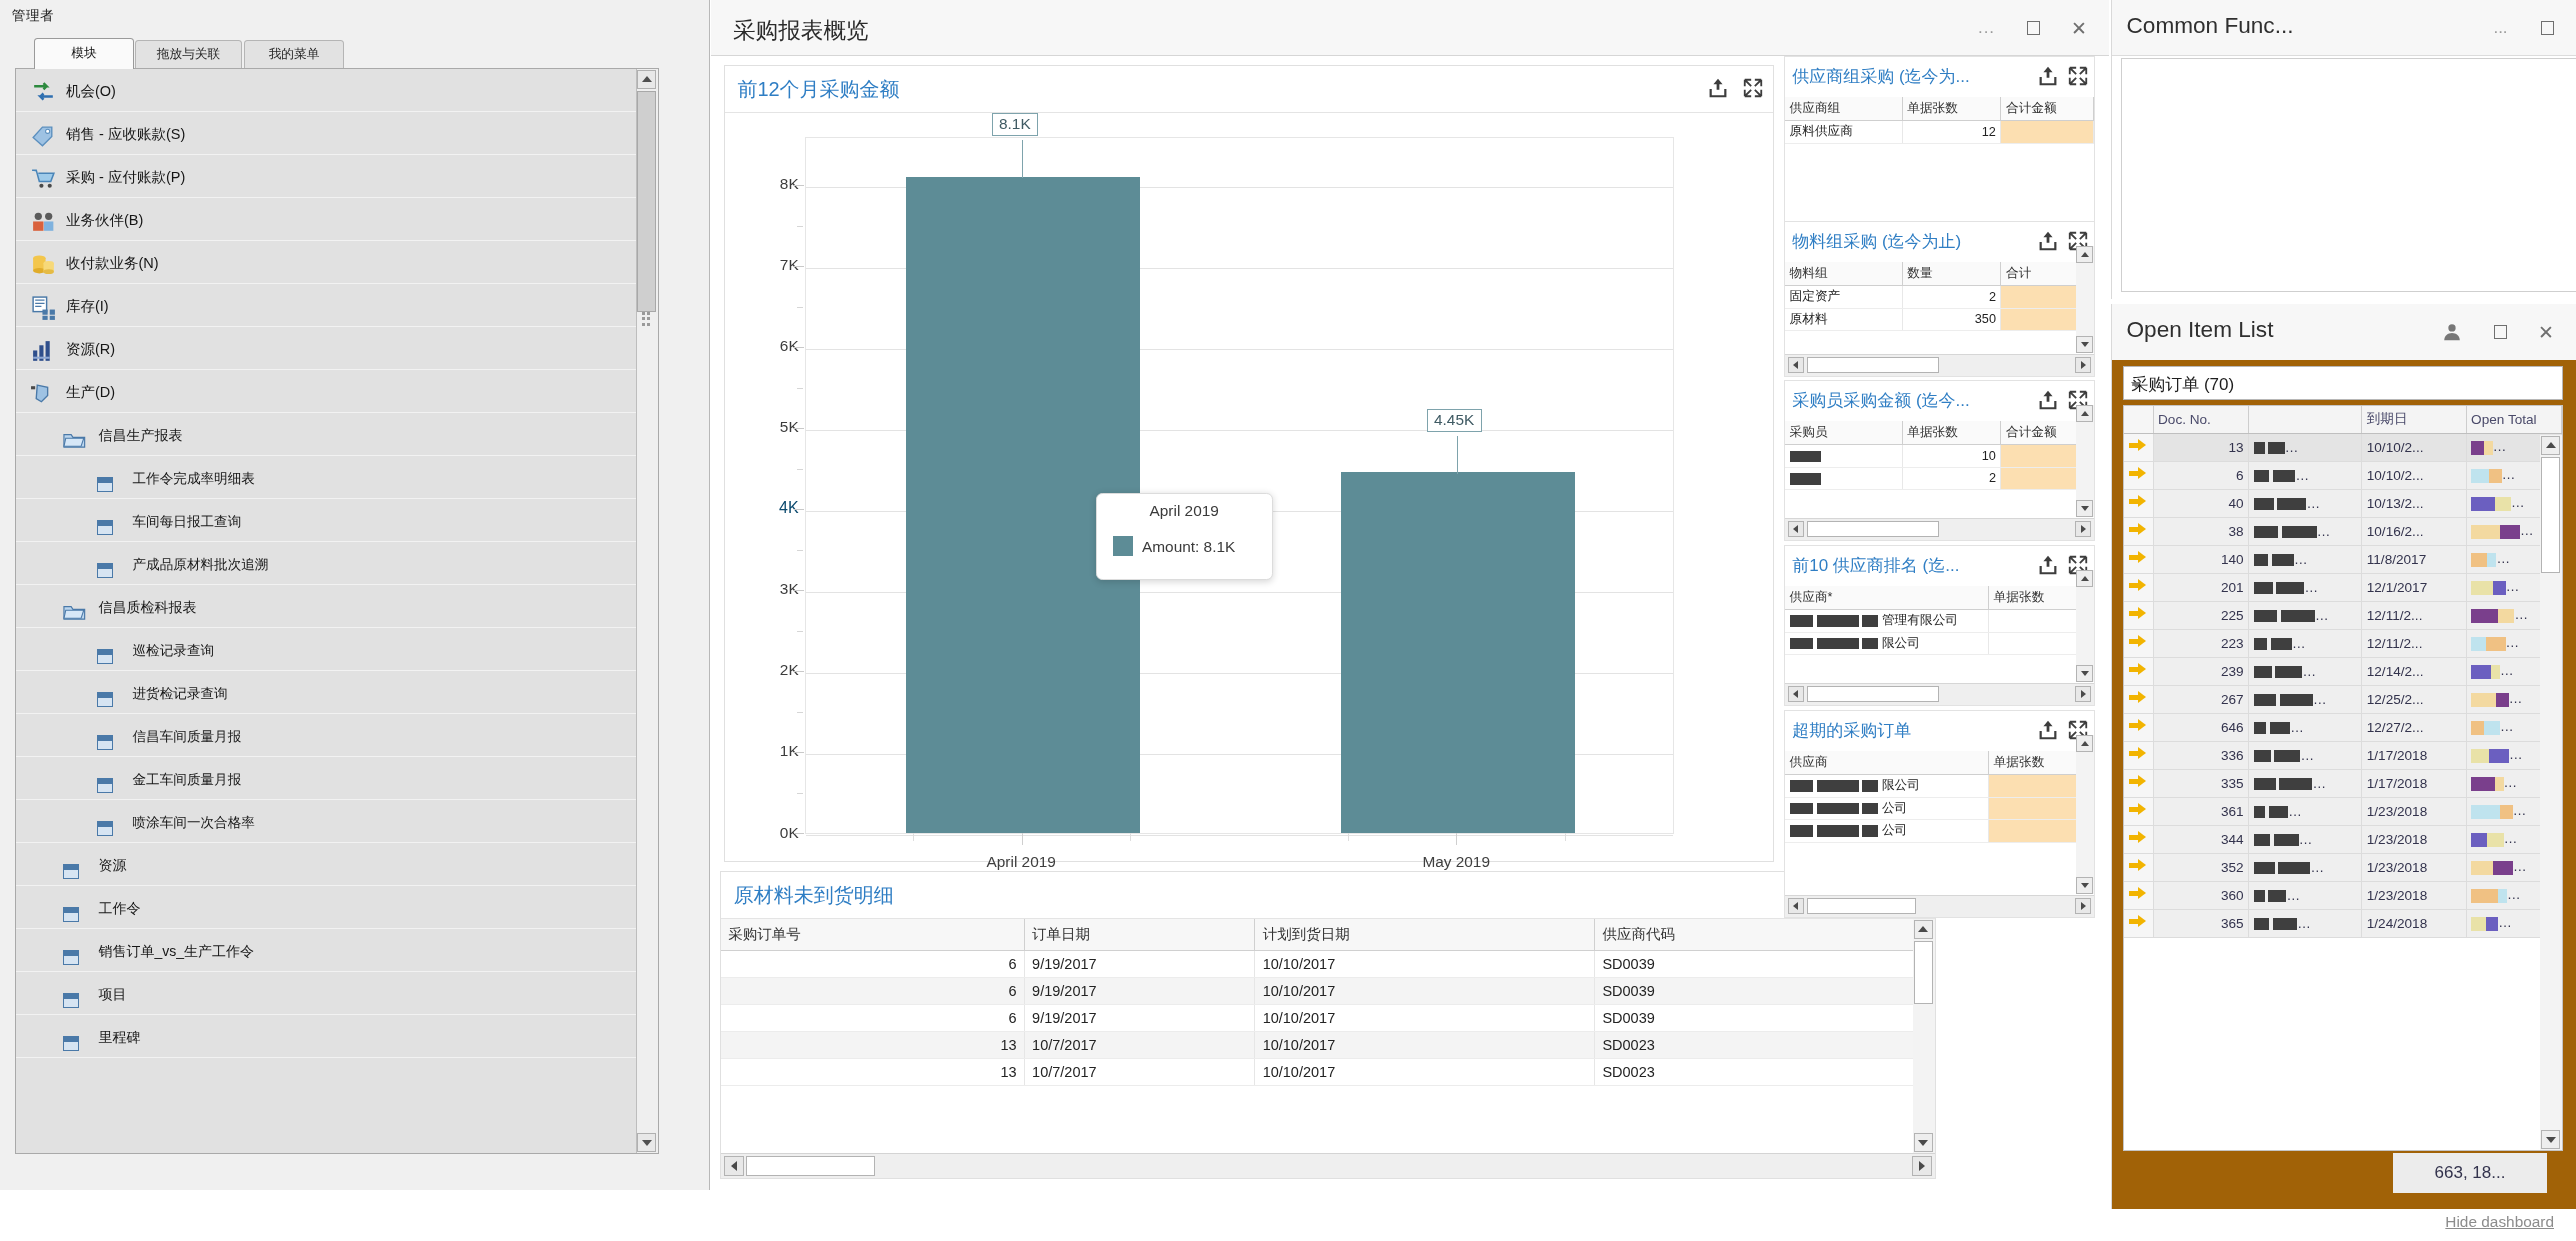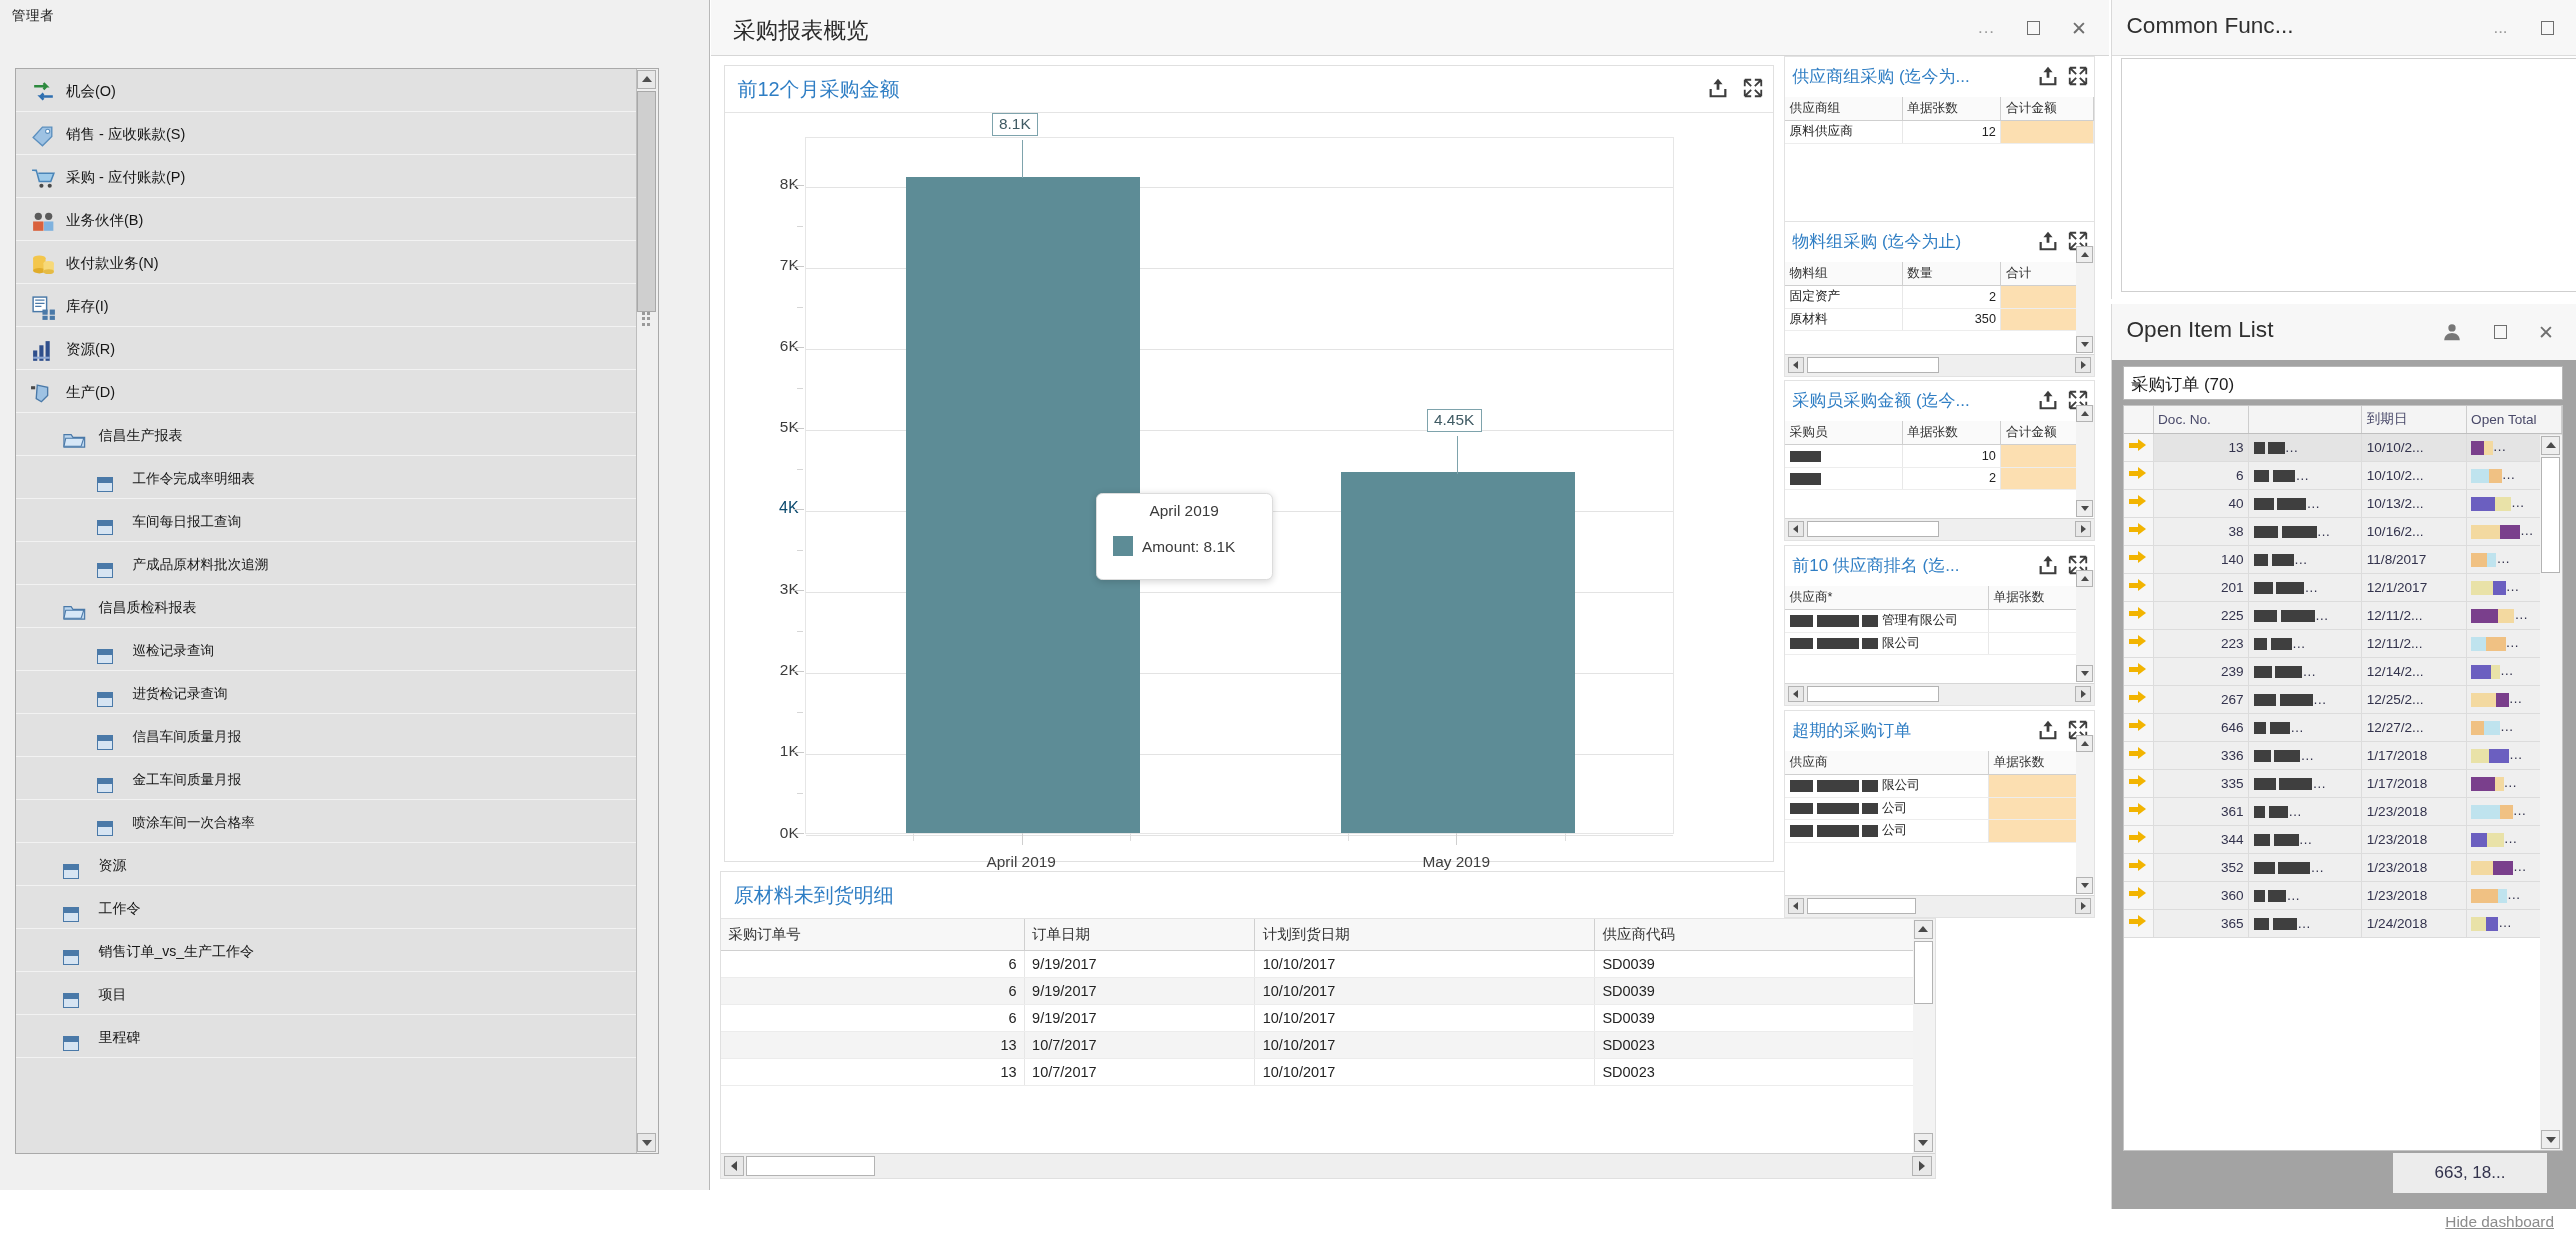--- a/index.html
+++ b/index.html
@@ -223,21 +223,21 @@
     position:absolute; left:2111px; top:0; width:512px; height:299px;
     background:#fff; border-left:0.9px solid #d9d9d9;
   }
   #cf-titlebar { position:absolute; left:0;right:0;top:0;height:56px; background:#f7f7f7; border-bottom:0.9px solid #dcdcdc; }
   #cf-title { position:absolute; left:14.5px; top:12.7px; font-size:22.6px; color:#2f2f2f; }
   #cf-list { position:absolute; left:9px; top:58px; right:9px; bottom:7.2px; border:0.9px solid #cfcfcf; background:#fff; overflow:hidden; }
 
   
   #oil-win {
     position:absolute; left:2111px; top:304px; width:465px; height:905px;
-    background:#a3a3a3; border-left:0.9px solid #d9d9d9;
+    background:#a16207; border-left:0.9px solid #d9d9d9;
   }
   #oil-titlebar { position:absolute; left:0;right:0;top:0;height:56px; background:#f7f7f7; }
   #oil-title { position:absolute; left:14.5px; top:12.7px; font-size:22.6px; color:#2f2f2f; }
   #oil-select {
     position:absolute; left:11px; top:62px; right:12.7px; height:34px;
     border:0.9px solid #b7b7b7; background:#fff;
   }
   #oil-select span { position:absolute; left:7.2px; top:6.3px; font-size:17px; color:#1e1e1e; }
   #oil-select .caret { position:absolute; right:9px; top:14.5px; width:0;height:0;
     border-left:5.4px solid transparent;border-right:5.4px solid transparent;border-top:6.3px solid #777; }
@@ -273,20 +273,25 @@
   }
 </style>
 </head>
 <body>
 
 <div class="root">
 
   <div id="left-panel">
     <div id="admin-label">管理者</div>
 
+    <div id="tabstrip">
+      <div class="tab active" id="tab0">模块</div>
+      <div class="tab" id="tab1">拖放与关联</div>
+      <div class="tab" id="tab2">我的菜单</div>
+    </div>
 
     <div id="tree-frame">
       <div id="tree-rows">
           <div class="tree-row"><span class="tico"><svg viewBox="0 0 26 24">
                 <path d="M4 6 h12 l-3 -3 M16 6 l-3 3" stroke="#2d8a3e" stroke-width="2.4" fill="none"></path>
                 <path d="M22 16 h-12 l3 3 M10 16 l3 -3" stroke="#2f6fb0" stroke-width="2.4" fill="none"></path>
               </svg></span><span class="lbl">机会(O)</span></div>
           <div class="tree-row"><span class="tico"><svg viewBox="0 0 26 24">
                 <path d="M3 14 L12 4 h9 v9 L12 22 z" fill="#9ec2e3" stroke="#5b8fbe" stroke-width="1.3"></path>
                 <circle cx="17" cy="8" r="2" fill="#fff" stroke="#5b8fbe"></circle>

